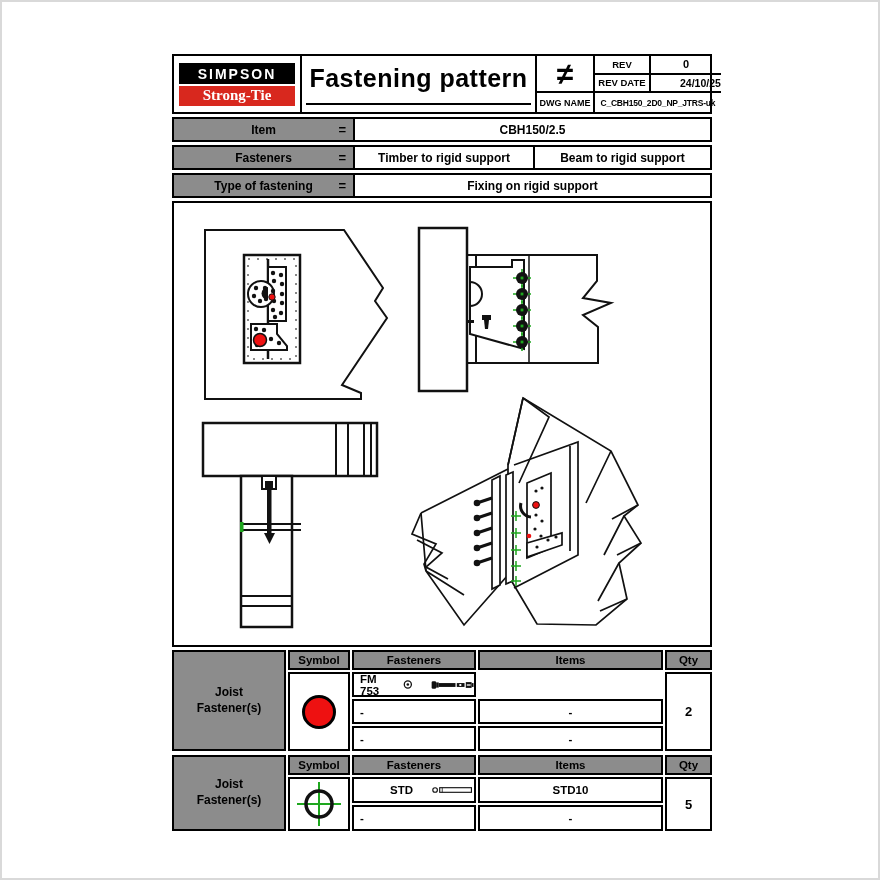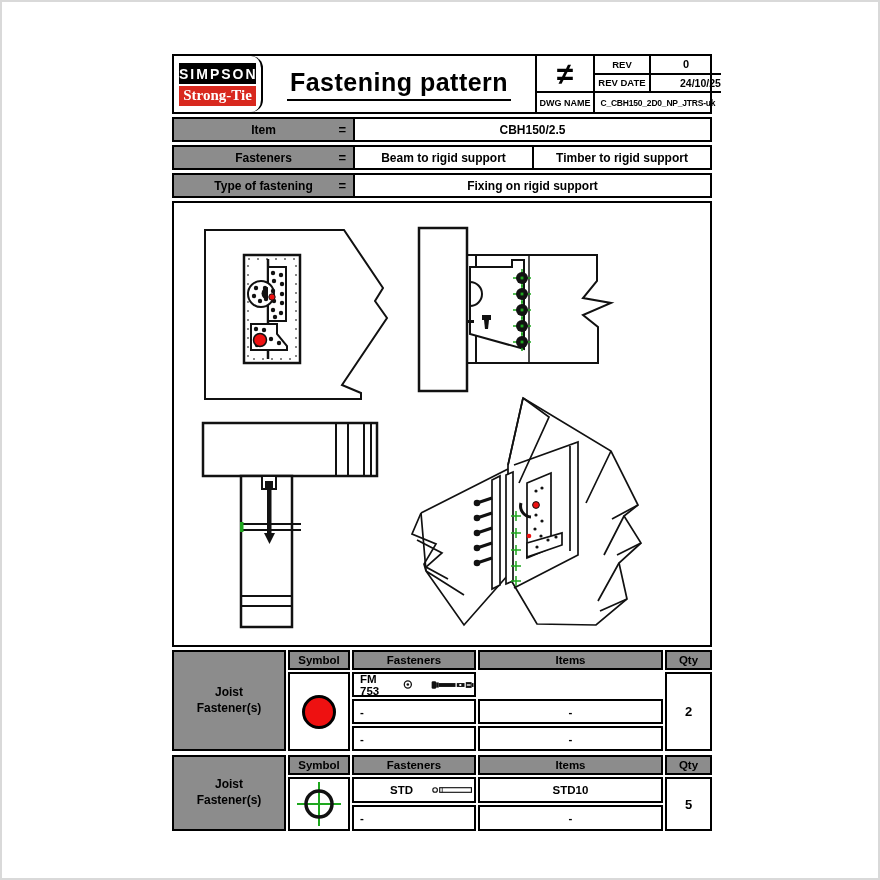--- a/index.html
+++ b/index.html
@@ -2,25 +2,25 @@
 <html><head>
 <meta charset="utf-8">
 <style>
   * { box-sizing: border-box; margin: 0; padding: 0; }
   html,body { width:880px; height:880px; background:#fff; font-family:"Liberation Sans", sans-serif; color:#000; }
   .frame { position:absolute; inset:0; width:880px; height:880px; border:2px solid #d9d9d9; }
   .doc { position:absolute; left:172px; top:54px; width:540px; }
 
   
   .titleblock { display:flex; height:60px; border:2px solid #000; background:#fff; }
-  .logo-cell { width:89px; border-right:2px solid #000; padding:4px 5px; display:flex; flex-direction:column; justify-content:center; gap:2px;border-radius:12px; }
+  .logo-cell { width:128px; border-right:2px solid #000; padding:4px 5px; display:flex; flex-direction:column; justify-content:center; gap:2px; }
   .logo-black { background:#000; color:#fff; font-weight:bold; font-size:14px; letter-spacing:2px; text-align:center; padding:3px 0 2px; }
   .logo-red { background:#d8281e; color:#fff; font-family:"Liberation Serif", serif; font-weight:bold; font-size:15px; text-align:center; padding:1px 0 2px; }
   .title-cell { flex:1; display:flex; align-items:center; justify-content:center; }
-  .title-text { font-size:25px; font-weight:bold; border-bottom:2.5px solid #000; padding:0 3px 2px; letter-spacing:.5px; }
+  .title-text { font-size:25px; font-weight:bold; border-bottom:2.5px solid #000; padding:0 3px 10px; letter-spacing:.5px; }
   .rev-table { width:175px; border-left:2px solid #000; display:grid; grid-template-columns:58px 56px 1fr; grid-template-rows:1fr 1fr 1fr; }
   .rev-table > div { display:flex; align-items:center; justify-content:center; font-weight:bold; font-size:9.5px; }
   .rt-sym { grid-column:1; grid-row:1/3; border-right:2px solid #000; border-bottom:2px solid #000; font-size:30px !important; font-weight:900; }
   .rt-l1 { grid-column:2; grid-row:1; border-right:2px solid #000; border-bottom:2px solid #000; }
   .rt-v1 { grid-column:3; grid-row:1; border-bottom:2px solid #000; font-size:11px !important; }
   .rt-l2 { grid-column:2; grid-row:2; border-right:2px solid #000; border-bottom:2px solid #000; }
   .rt-v2 { grid-column:3; grid-row:2; border-bottom:2px solid #000; font-size:10.5px !important;padding-left:29px; }
   .rt-l3 { grid-column:1; grid-row:3; border-right:2px solid #000; font-size:9px !important; }
   .rt-v3 { grid-column:2/4; grid-row:3; font-size:8.5px !important; letter-spacing:-0.2px; }
 
@@ -83,22 +83,22 @@
       <span>Item</span>
       <span class="info-eq">=</span>
     </div>
     <div class="info-val">CBH150/2.5</div>
   </div>
   <div class="inforow">
     <div class="info-label">
       <span>Fasteners</span>
       <span class="info-eq">=</span>
     </div>
+    <div class="info-val" style="flex:0 0 178px;">Timber to rigid support</div>
     <div class="info-val">Beam to rigid support</div>
-    <div class="info-val" style="flex:0 0 178px;">Timber to rigid support</div>
   </div>
   <div class="inforow">
     <div class="info-label">
       <span>Type of fastening</span>
       <span class="info-eq">=</span>
     </div>
     <div class="info-val">Fixing on rigid support</div>
   </div>
 
   <div class="drawing">

